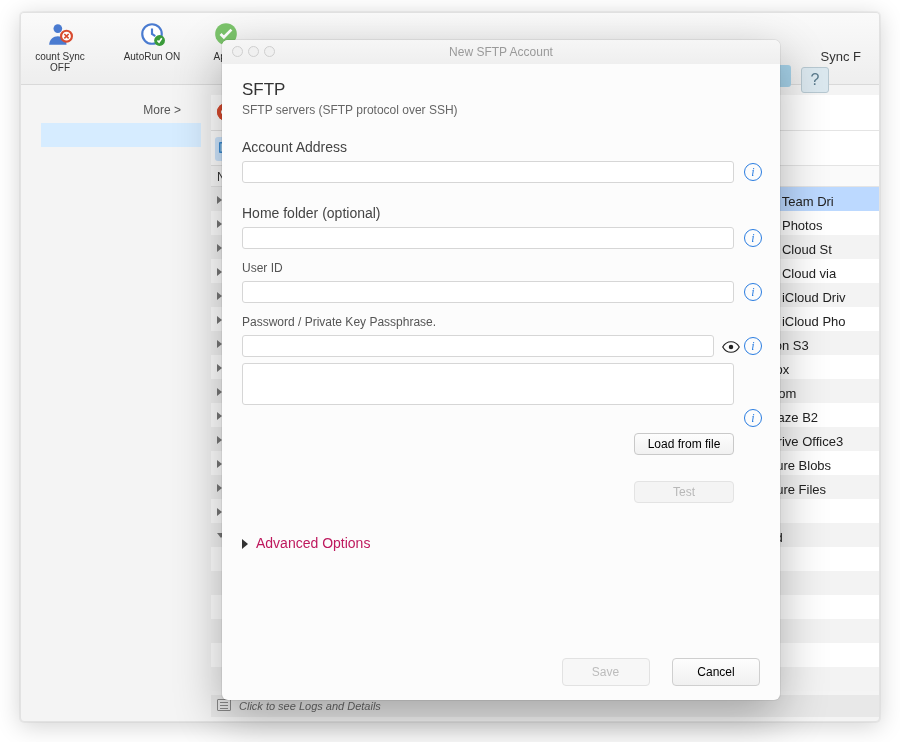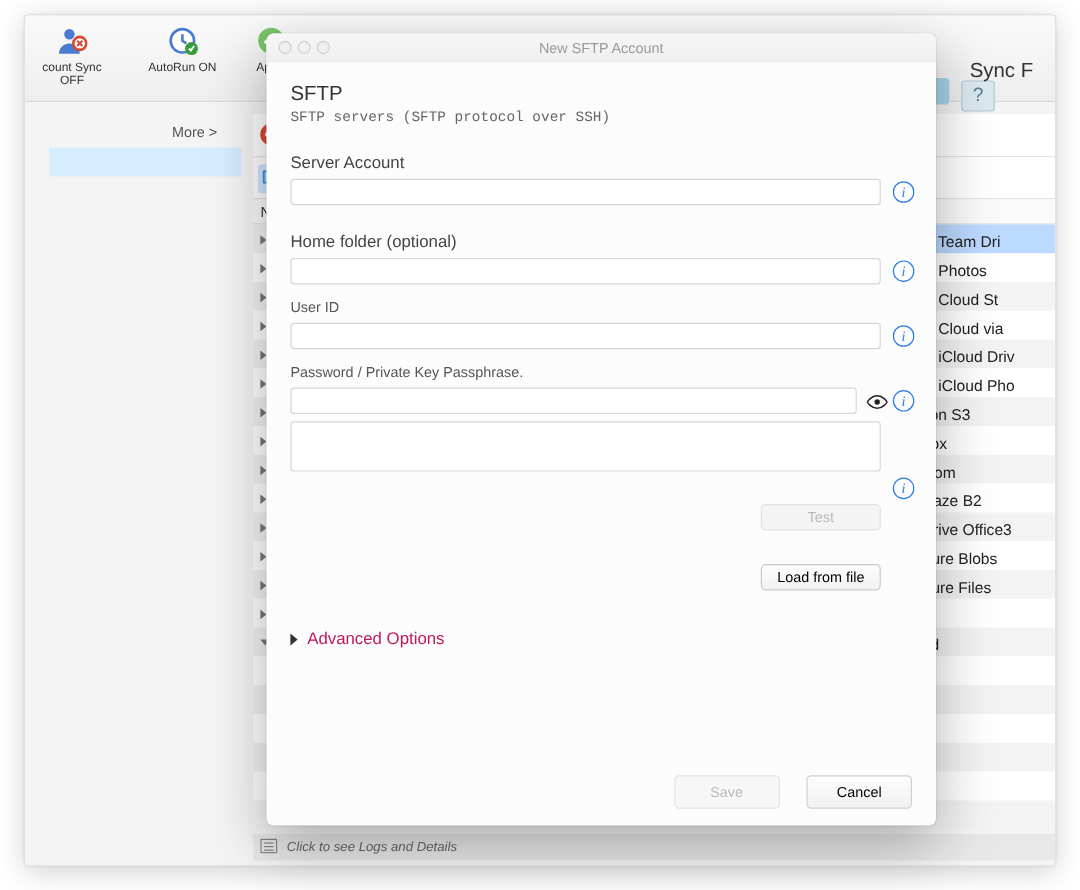--- a/index.html
+++ b/index.html
@@ -45,40 +45,40 @@
   .rows { position:absolute; top:56px; left:0; width:100%;}
 
   .rightcol { position:absolute; right:0; top:56px; width:120px;}
   .rcrow { height:24px; line-height:30px; font-size:13px; color:#222; white-space:nowrap;}
   .rcrow.sel { background:#bcd9ff; }
 
   .statusbar { position:absolute; left:190px; bottom:4px; height:22px; width:670px; background:#e8e8e8; font-size:11px; color:#666; line-height:22px; padding-left:28px;font-style:italic;}
   .statusbar .logicon{position:absolute;left:6px;top:4px;width:14px;height:12px;border:1px solid #888;border-radius:1px;}
   .statusbar .logicon::before{content:"";position:absolute;left:2px;top:2px;width:8px;height:1px;background:#888;box-shadow:0 3px 0 #888,0 6px 0 #888;}
 
-  .syncf { position:absolute; right:18px; top:36px; font-size:17px; color:#333;}
+  .syncf { position:absolute; right:18px; top:36px; font-size:13px; color:#333;}
   .helpbtn{position:absolute;right:50px;top:54px;width:28px;height:26px;background:#dbe8ef;border:1px solid #b7c8d1;border-radius:3px;color:#5a7a8c;font-size:16px;text-align:center;line-height:24px;}
   .bgfolder{position:absolute;right:88px;top:52px;width:26px;height:22px;background:#a6d2e9;border-radius:3px;}
 
   
   .modal {
     position:absolute;
-    left:222px; top:28px;
+    left:222px; top:40px;
     width:558px; height:660px;
     background:#fcfcfc;
     border-radius:6px;
     box-shadow: 0 16px 48px rgba(0,0,0,0.3), 0 0 0 1px rgba(0,0,0,0.06);
   }
   .titlebar { height:24px; position:relative; text-align:center; font-size:12px; color:#9a9a9a; line-height:24px; background:linear-gradient(#f6f6f6,#efefef); border-radius:6px 6px 0 0;}
   .tldot { position:absolute; top:6px; width:11px;height:11px;border-radius:50%;border:1px solid #cfcfcf; background:#f0f0f0;}
   .tldot.d1{left:10px;} .tldot.d2{left:26px;} .tldot.d3{left:42px;}
 
   .mcontent { padding:16px 20px 0 20px; }
   .h1 { font-size:17px; color:#333; font-weight:400;}
-  .sub { font-size:12px; color:#666; margin-top:3px;font-family:Liberation Mono, monospace;}
+  .sub { font-size:12px; color:#666; margin-top:3px;}
   .seclabel { font-size:14px; color:#444; margin-top:22px;}
   .fieldrow { position:relative; margin-top:6px;}
   .tinput { width:492px; height:22px; border:1px solid #d6d6d6; border-radius:3px; background:#fff; font-size:12px; padding:0 6px; color:#333;}
   .tarea { width:492px; height:42px; border:1px solid #d6d6d6; border-radius:3px; background:#fff; font-size:12px; padding:4px 6px; color:#333; resize:none;}
   .infoicon { position:absolute; right:-2px; top:2px; width:18px;height:18px;border:1.5px solid #2a7de1;border-radius:50%;color:#2a7de1;font-size:12px;font-style:italic;text-align:center;line-height:16px;font-family:Georgia,serif;}
   .eyeicon { position:absolute; right:20px; top:3px; width:18px;height:18px;}
   .eyeicon svg{width:18px;height:18px;}
   .flabel { font-size:12px; color:#555; margin-top:12px;}
   .loadbtn { position:absolute; right:26px; width:100px; height:22px; font-size:12px; background:linear-gradient(#fdfdfd,#f1f1f1); border:1px solid #c9c9c9; border-radius:4px;}
   .testbtn { position:absolute; right:26px; width:100px; height:22px; font-size:12px; background:#f4f4f4; border:1px solid #e3e3e3; border-radius:4px; color:#b8b8b8;}
@@ -209,21 +209,21 @@
       <span class="tldot d1"></span>
       <span class="tldot d2"></span>
       <span class="tldot d3"></span>
       <span>New SFTP Account</span>
     </div>
 
     <div class="mcontent">
       <div class="h1">SFTP</div>
       <div class="sub">SFTP servers (SFTP protocol over SSH)</div>
 
-      <div class="seclabel">Server Account</div>
+      <div class="seclabel">Account Address</div>
       <div class="fieldrow">
         <input class="tinput" value="" style="">
         <span class="infoicon">i</span>
       </div>
 
       <div class="seclabel" style="">Home folder (optional)</div>
       <div class="fieldrow">
         <input class="tinput" value="" style="">
         <span class="infoicon">i</span>
       </div>
@@ -245,26 +245,26 @@
             </svg>
         </span>
         <span class="infoicon">i</span>
       </div>
 
       <div class="fieldrow">
         <textarea class="tarea" value="" style=""></textarea>
         <span class="infoicon" style="top:auto;bottom:-18px">i</span>
       </div>
 
+      <div class="fieldrow" style="height:26px;margin-top:24px">
+        <button class="loadbtn">Load from file</button>
+      </div>
+
       <div class="fieldrow" style="height:26px;margin-top:22px">
         <button class="testbtn">Test</button>
-      </div>
-
-      <div class="fieldrow" style="height:26px;margin-top:24px">
-        <button class="loadbtn">Load from file</button>
       </div>
 
       <div class="advrow">
         <span class="tri"></span><span>Advanced Options</span>
       </div>
     </div>
 
     <div class="dlgbtns">
       <button class="dbtn dis">Save</button>
       <button class="dbtn">Cancel</button>

